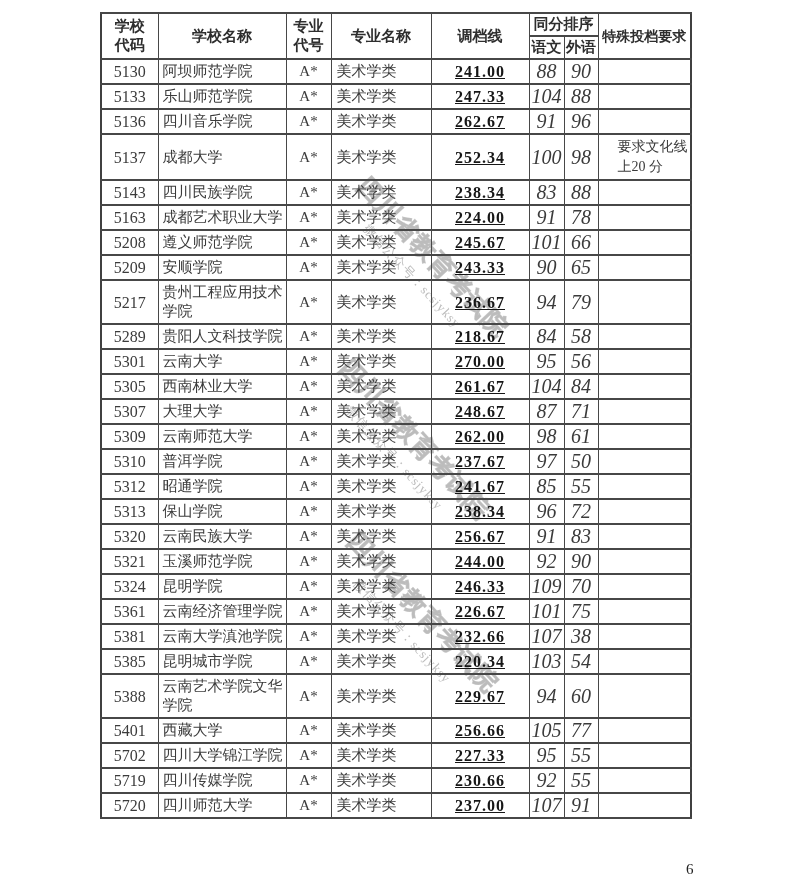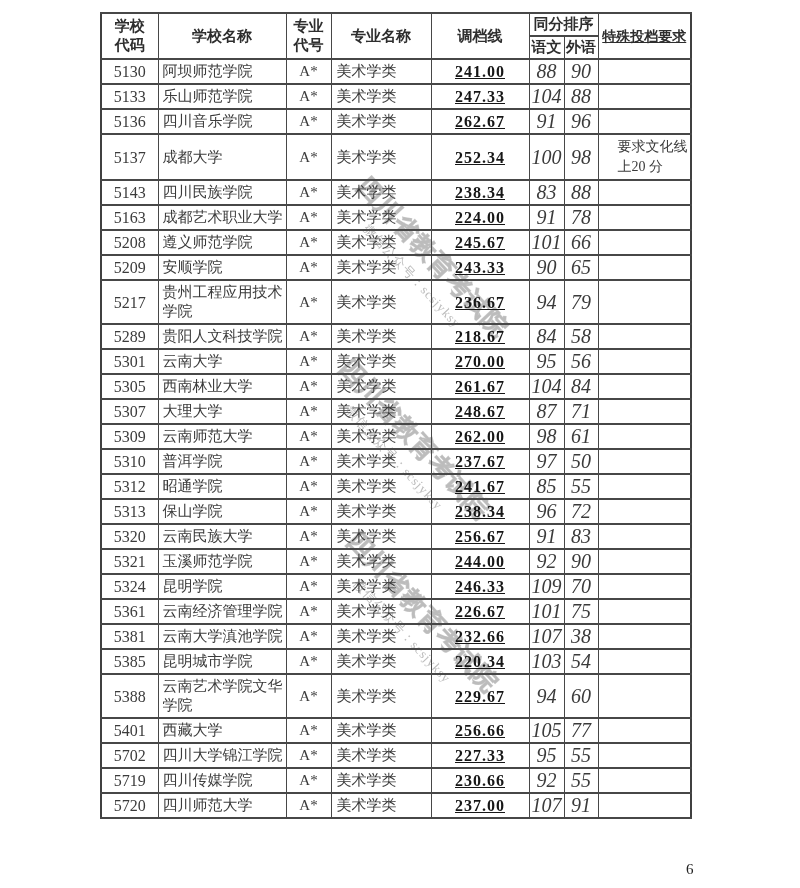--- a/index.html
+++ b/index.html
@@ -62,21 +62,21 @@
     font-size: 15px;
     font-weight: bold;
     text-align: center;
     vertical-align: middle;
     white-space: pre-line;
     line-height: 19px;
     height: 23px;
     color: #2e2e2e;
     padding: 1px;
   }
-  .score-table thead th.h-special { font-size: 14px; letter-spacing: 0; padding: 0; text-decoration: underline; }
+  .score-table thead th.h-special { font-size: 14px; letter-spacing: 0; padding: 0; }
 
   .score-table tbody td {
     height: 25px;
     font-size: 15px;
     line-height: 19px;
     vertical-align: middle;
     padding: 2px 2px;
   }
   .score-table tbody td.c-code   { text-align: center; font-size: 16px; }
   .score-table tbody td.c-name   { text-align: left; padding-left: 4px; }

